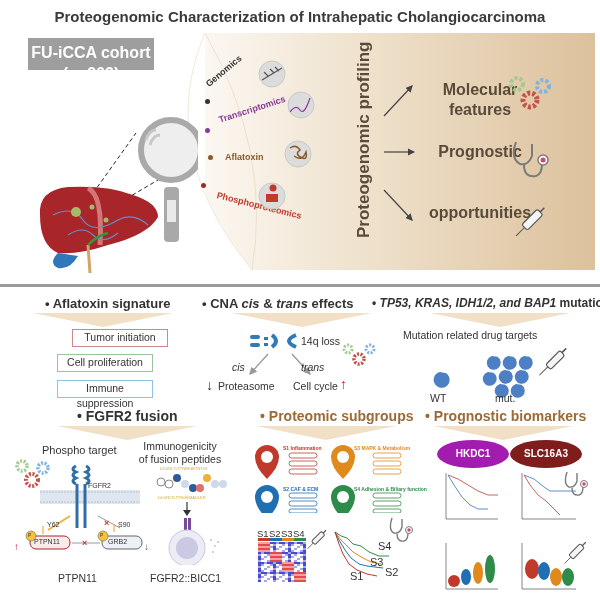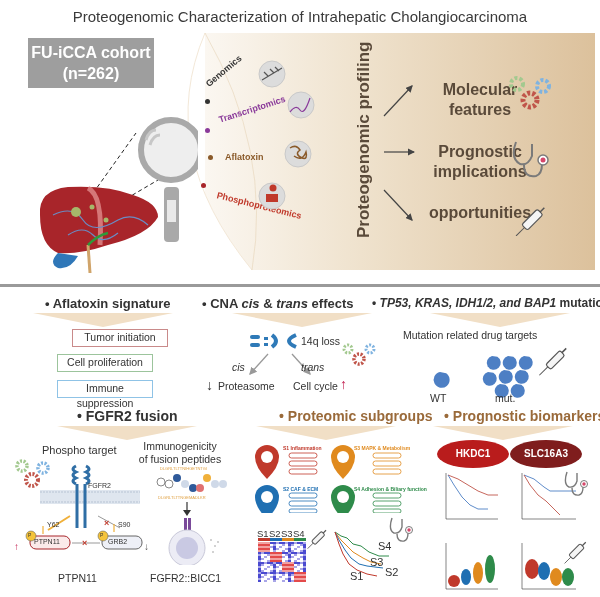--- a/index.html
+++ b/index.html
@@ -1,28 +1,28 @@
 <!DOCTYPE html>
 <html><head>
 <meta charset="utf-8">
 <style>
   * { box-sizing: border-box; margin: 0; padding: 0; }
   html, body { width: 600px; height: 597px; background: #ffffff; overflow: hidden; }
   body { position: relative; font-family: "Liberation Sans", "DejaVu Sans", sans-serif; color: #333; }
   .abs { position: absolute; }
-  .title { left: 0; top: 8px; width: 600px; text-align: center; font-weight: normal; font-size: 15px; color: #3a3a3a; }
-  .cohort { left: 28px; top: 38px; width: 126px; height: 50px; background: #9e9e9e; color: #fff; font-weight: bold; font-size: 16px; text-align: center; line-height: 21px; padding-top: 4px; }
+  .title { left: 0; top: 8px; width: 600px; text-align: center; font-weight: bold; font-size: 15px; color: #3a3a3a; }
+  .cohort { left: 28px; top: 38px; width: 126px; height: 32px; background: #9e9e9e; color: #fff; font-weight: bold; font-size: 16px; text-align: center; line-height: 21px; padding-top: 4px; }
   .band { left: 205px; top: 33px; width: 390px; height: 237px;
           background: linear-gradient(to right, #fbf7f1 0%, #efe2cd 40%, #dcc19c 100%); }
   .profiling { font-weight: bold; font-size: 17px; color: #5a4a3a; white-space: nowrap; transform: rotate(-90deg); transform-origin: left top; }
   .outcome { font-weight: bold; font-size: 16px; color: #5a4a3a; text-align: center; line-height: 20px; width: 150px; }
   .omic { font-weight: bold; font-size: 9px; white-space: nowrap; transform-origin: left center; }
   .divider { left: 0; top: 284px; width: 600px; height: 3px; background: #9a9a9a; }
   .sec-h { font-weight: bold; font-size: 13px; color: #333; white-space: nowrap; }
-  .sec-h.brown { color: #9a6a3a; font-size: 14px; margin-left: 19px; }
+  .sec-h.brown { color: #9a6a3a; font-size: 14px; }
   .funnel { width: 0; height: 0; border-left: 70px solid transparent; border-right: 70px solid transparent; border-top: 14px solid #f1dfc6; }
   .box { width: 96px; height: 18px; border: 1.5px solid; font-size: 10.5px; text-align: center; line-height: 15px; background: #fff; color: #333; }
   .small { font-size: 10.5px; color: #333; white-space: nowrap; }
   .tiny { font-size: 7px; white-space: nowrap; }
   .ellipse { width: 72px; height: 28px; border-radius: 50%; color: #fff; font-weight: bold; font-size: 10px; text-align: center; line-height: 28px; }
   svg { display: block; }
 </style>
 </head>
 <body>
 
@@ -106,21 +106,20 @@
   <line x1="4" y1="72" x2="34" y2="72" stroke="#444" stroke-width="1.2" marker-end="url(#ah)"></line>
   <line x1="4" y1="110" x2="32" y2="140" stroke="#444" stroke-width="1.2" marker-end="url(#ah)"></line>
 </svg>
 
 <div class="abs outcome" style="left:405px;top:80px">
   <div>Molecular</div>
   <div>features</div>
 </div>
 <div class="abs outcome" style="left:405px;top:142px">
   <div>Prognostic</div>
-  <div>implications</div>
 </div>
 <div class="abs outcome" style="left:405px;top:203px">
   <div>opportunities</div>
 </div>
 
 <svg class="abs" style="left:505px;top:72px" width="50" height="40">
   <circle cx="12" cy="12" r="6" fill="none" stroke="#a3c98f" stroke-width="4" stroke-dasharray="3,2"></circle>
   <circle cx="38" cy="14" r="6" fill="none" stroke="#7fb3e0" stroke-width="4" stroke-dasharray="3,2"></circle>
   <circle cx="25" cy="28" r="7" fill="none" stroke="#c0554a" stroke-width="5" stroke-dasharray="3,2"></circle>
 </svg>
@@ -671,21 +670,21 @@
 <div class="abs small" style="left:350px;top:570px;font-size:11px">S1</div>
 <svg class="abs" style="left:388px;top:516px" width="28" height="28">
   <path d="M4,2 Q0,14 6,17 Q12,18 14,11 L14,3" stroke="#7a7a7a" stroke-width="1.4" fill="none"></path>
   <path d="M9,18 Q9,26 16,25 Q20,24 20,17" stroke="#7a7a7a" stroke-width="1.4" fill="none"></path>
   <circle cx="21" cy="14" r="3.5" fill="#fff" stroke="#7a7a7a"></circle>
   <circle cx="21" cy="14" r="1.7" fill="#d5476a"></circle>
 </svg>
 
 <div class="abs sec-h brown" style="left:425px;top:408px">• <span>Prognostic biomarkers</span></div>
 <div class="abs funnel" style="left:433px;top:426px"></div>
-<div class="abs ellipse" style="left:437px;top:440px;background:#b91c1c">HKDC1</div>
+<div class="abs ellipse" style="left:437px;top:440px;background:#a21caf">HKDC1</div>
 <div class="abs ellipse" style="left:510px;top:440px;background:#7f1d1d">SLC16A3</div>
 
 <svg class="abs" style="left:436px;top:471px" width="160" height="120">
 
   <g>
     <line x1="10" y1="2" x2="10" y2="48" stroke="#333" stroke-width="0.6"></line>
     <line x1="10" y1="48" x2="62" y2="48" stroke="#333" stroke-width="0.6"></line>
     <path d="M12,4 L22,8 L32,14 L42,20 L52,24 L62,24" stroke="#c0554a" fill="none" stroke-width="0.9"></path>
     <path d="M12,4 L18,14 L26,26 L34,34 L42,38 L52,38" stroke="#4d7fc4" fill="none" stroke-width="0.9"></path>
   </g>

